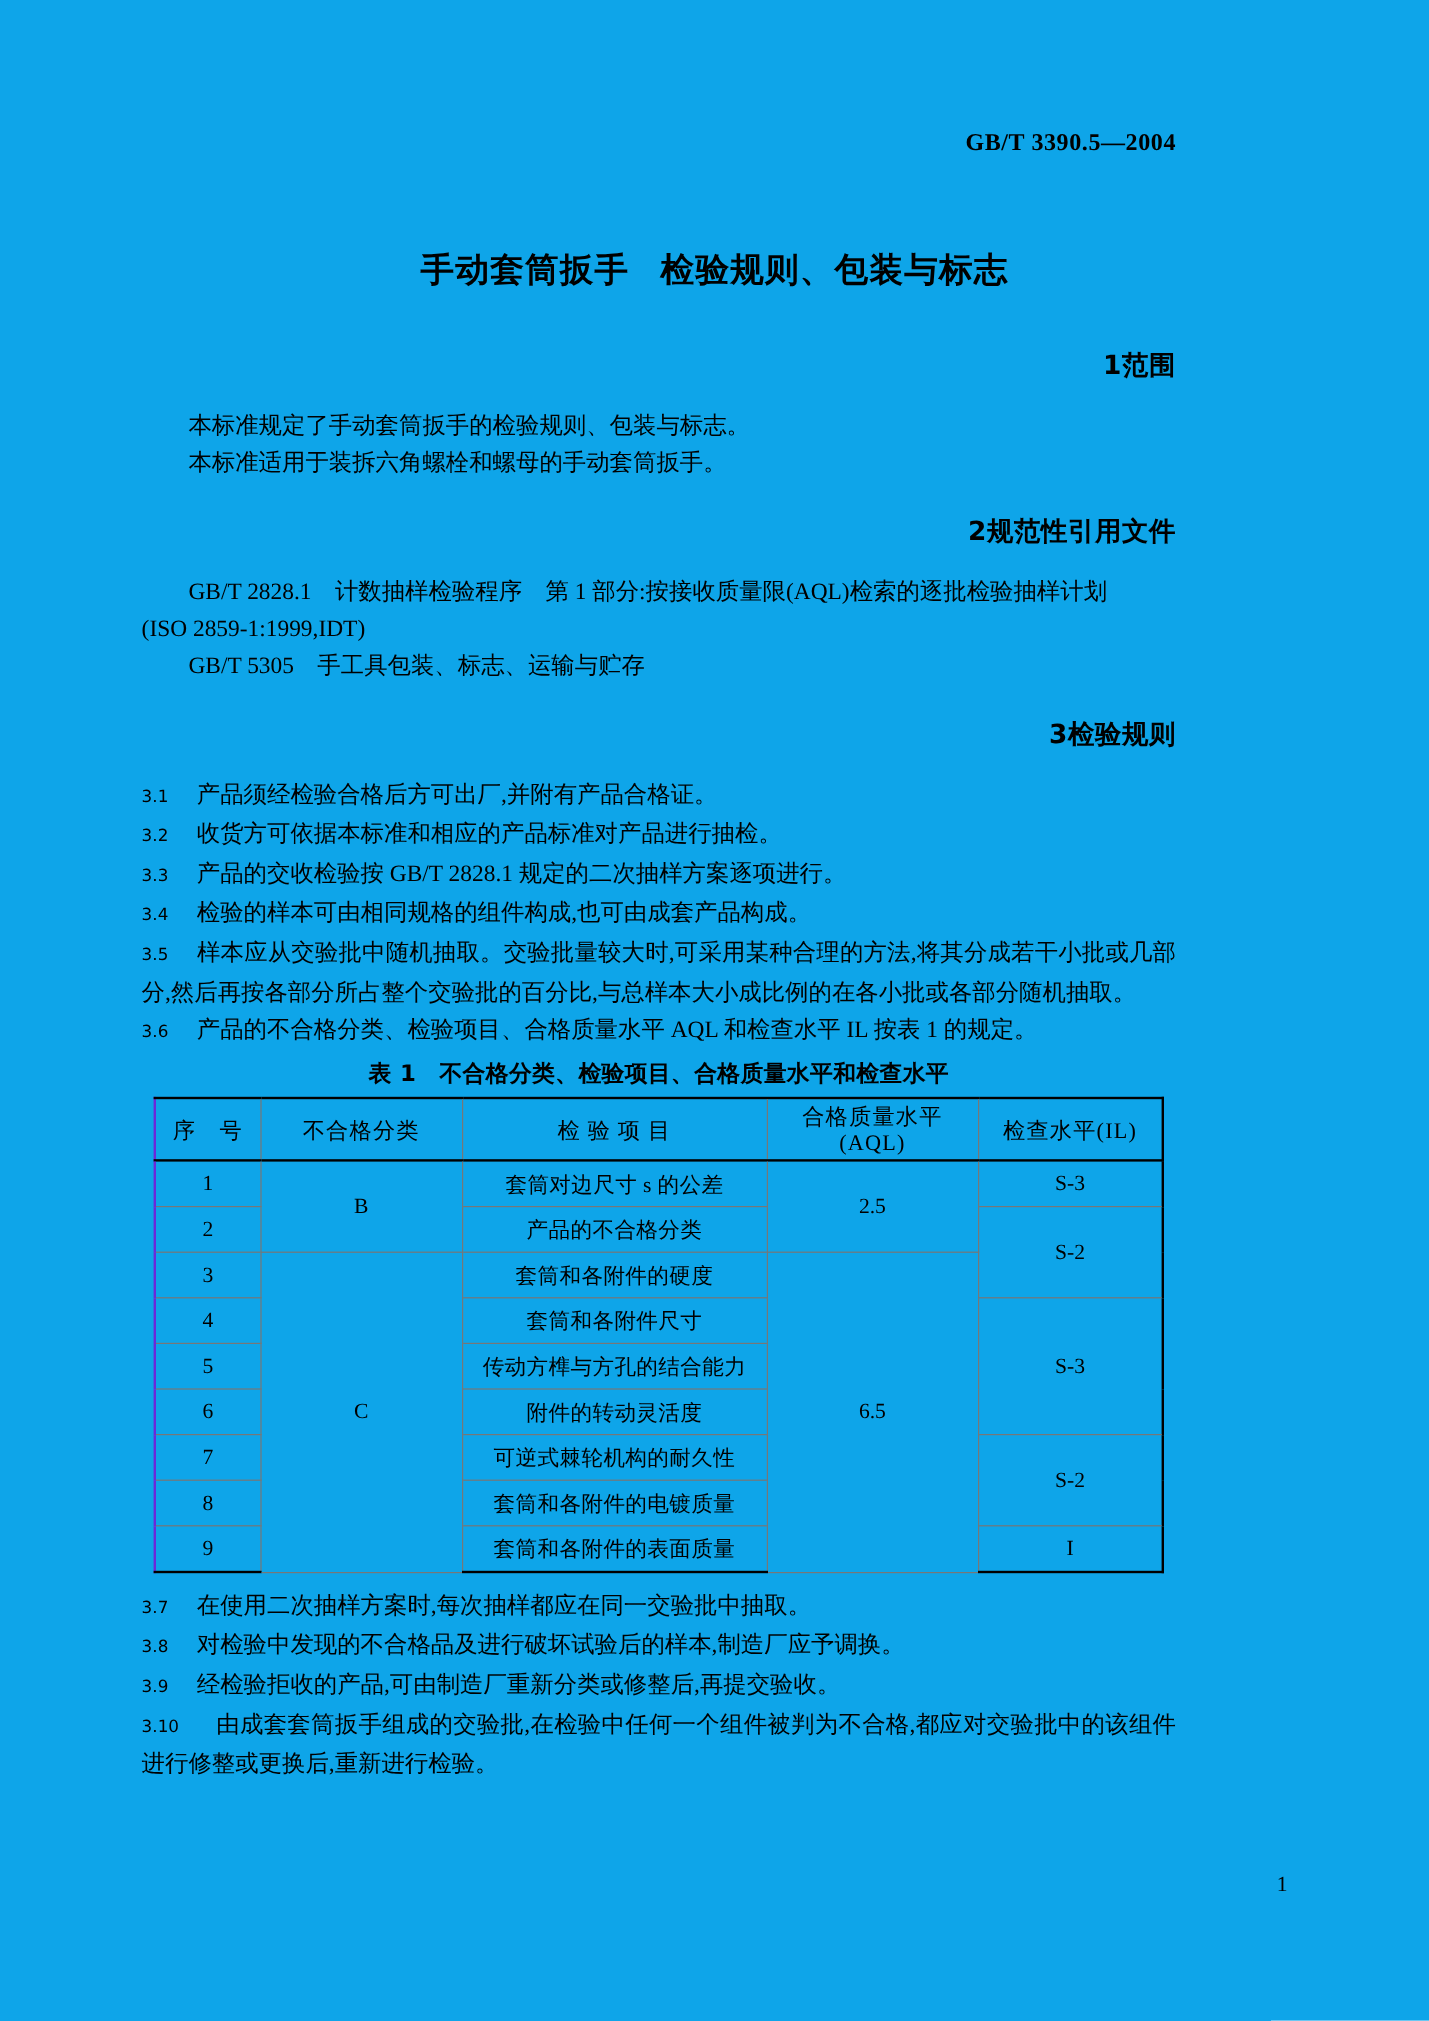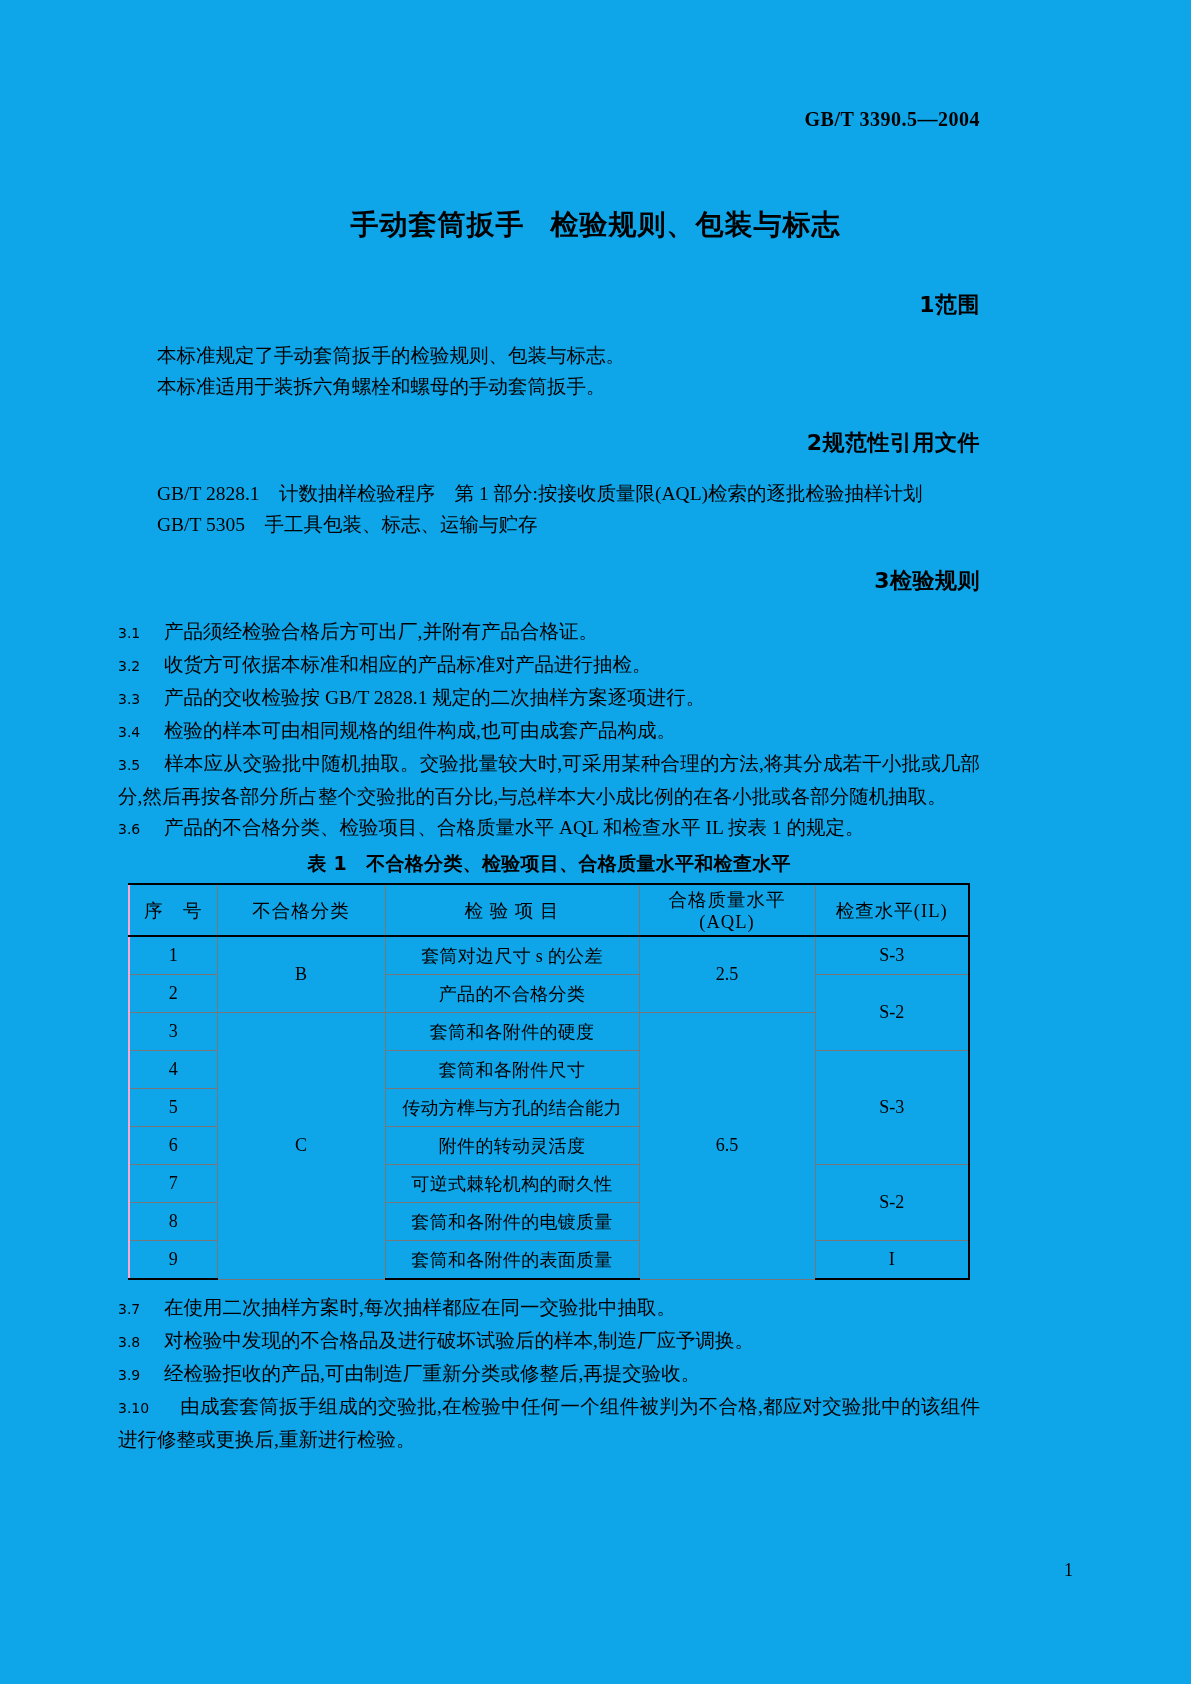--- a/index.html
+++ b/index.html
@@ -130,21 +130,21 @@
     padding: 2px 6px;
     font-family: "Liberation Serif", serif;
   }
   table.spec thead th {
     height: 38px;
     font-size: 18.5px;
     letter-spacing: 1px;
   }
   table.spec thead th { border-top: 2px solid #000; border-bottom: 2px solid #000; }
   table.spec tbody tr:last-child td { border-bottom: 2px solid #000; }
-  table.spec td.first, table.spec th.first { border-left: 2px solid #f9a8d4; }
+  table.spec td.first, table.spec th.first { border-left: 2px solid #6d28d9; }
   table.spec td.last, table.spec th.last { border-right: 2px solid #000; border-radius: 13px; }
   td.item-cell {
     text-align: left;
     padding-left: 16px;
     letter-spacing: 0.3px;
   }
 
   
   .page-number {
     position: absolute;
@@ -176,20 +176,21 @@
     <div class="para indent">本标准规定了手动套筒扳手的检验规则、包装与标志。</div>
     <div class="para indent">本标准适用于装拆六角螺栓和螺母的手动套筒扳手。</div>
 
     <div class="spacer-lg"></div>
 
     <div class="section-head">
       <span class="num">2</span><span>规范性引用文件</span>
     </div>
     <div class="spacer-md"></div>
     <div class="ref-line mono-ref">GB/T 2828.1　计数抽样检验程序　第 1 部分:按接收质量限(AQL)检索的逐批检验抽样计划</div>
+    <div class="ref-cont mono-ref">(ISO 2859-1:1999,IDT)</div>
     <div class="ref-line mono-ref">GB/T 5305　手工具包装、标志、运输与贮存</div>
 
     <div class="spacer-lg"></div>
 
     <div class="section-head">
       <span class="num">3</span><span>检验规则</span>
     </div>
     <div class="spacer-md"></div>
 
     <div class="clause">

